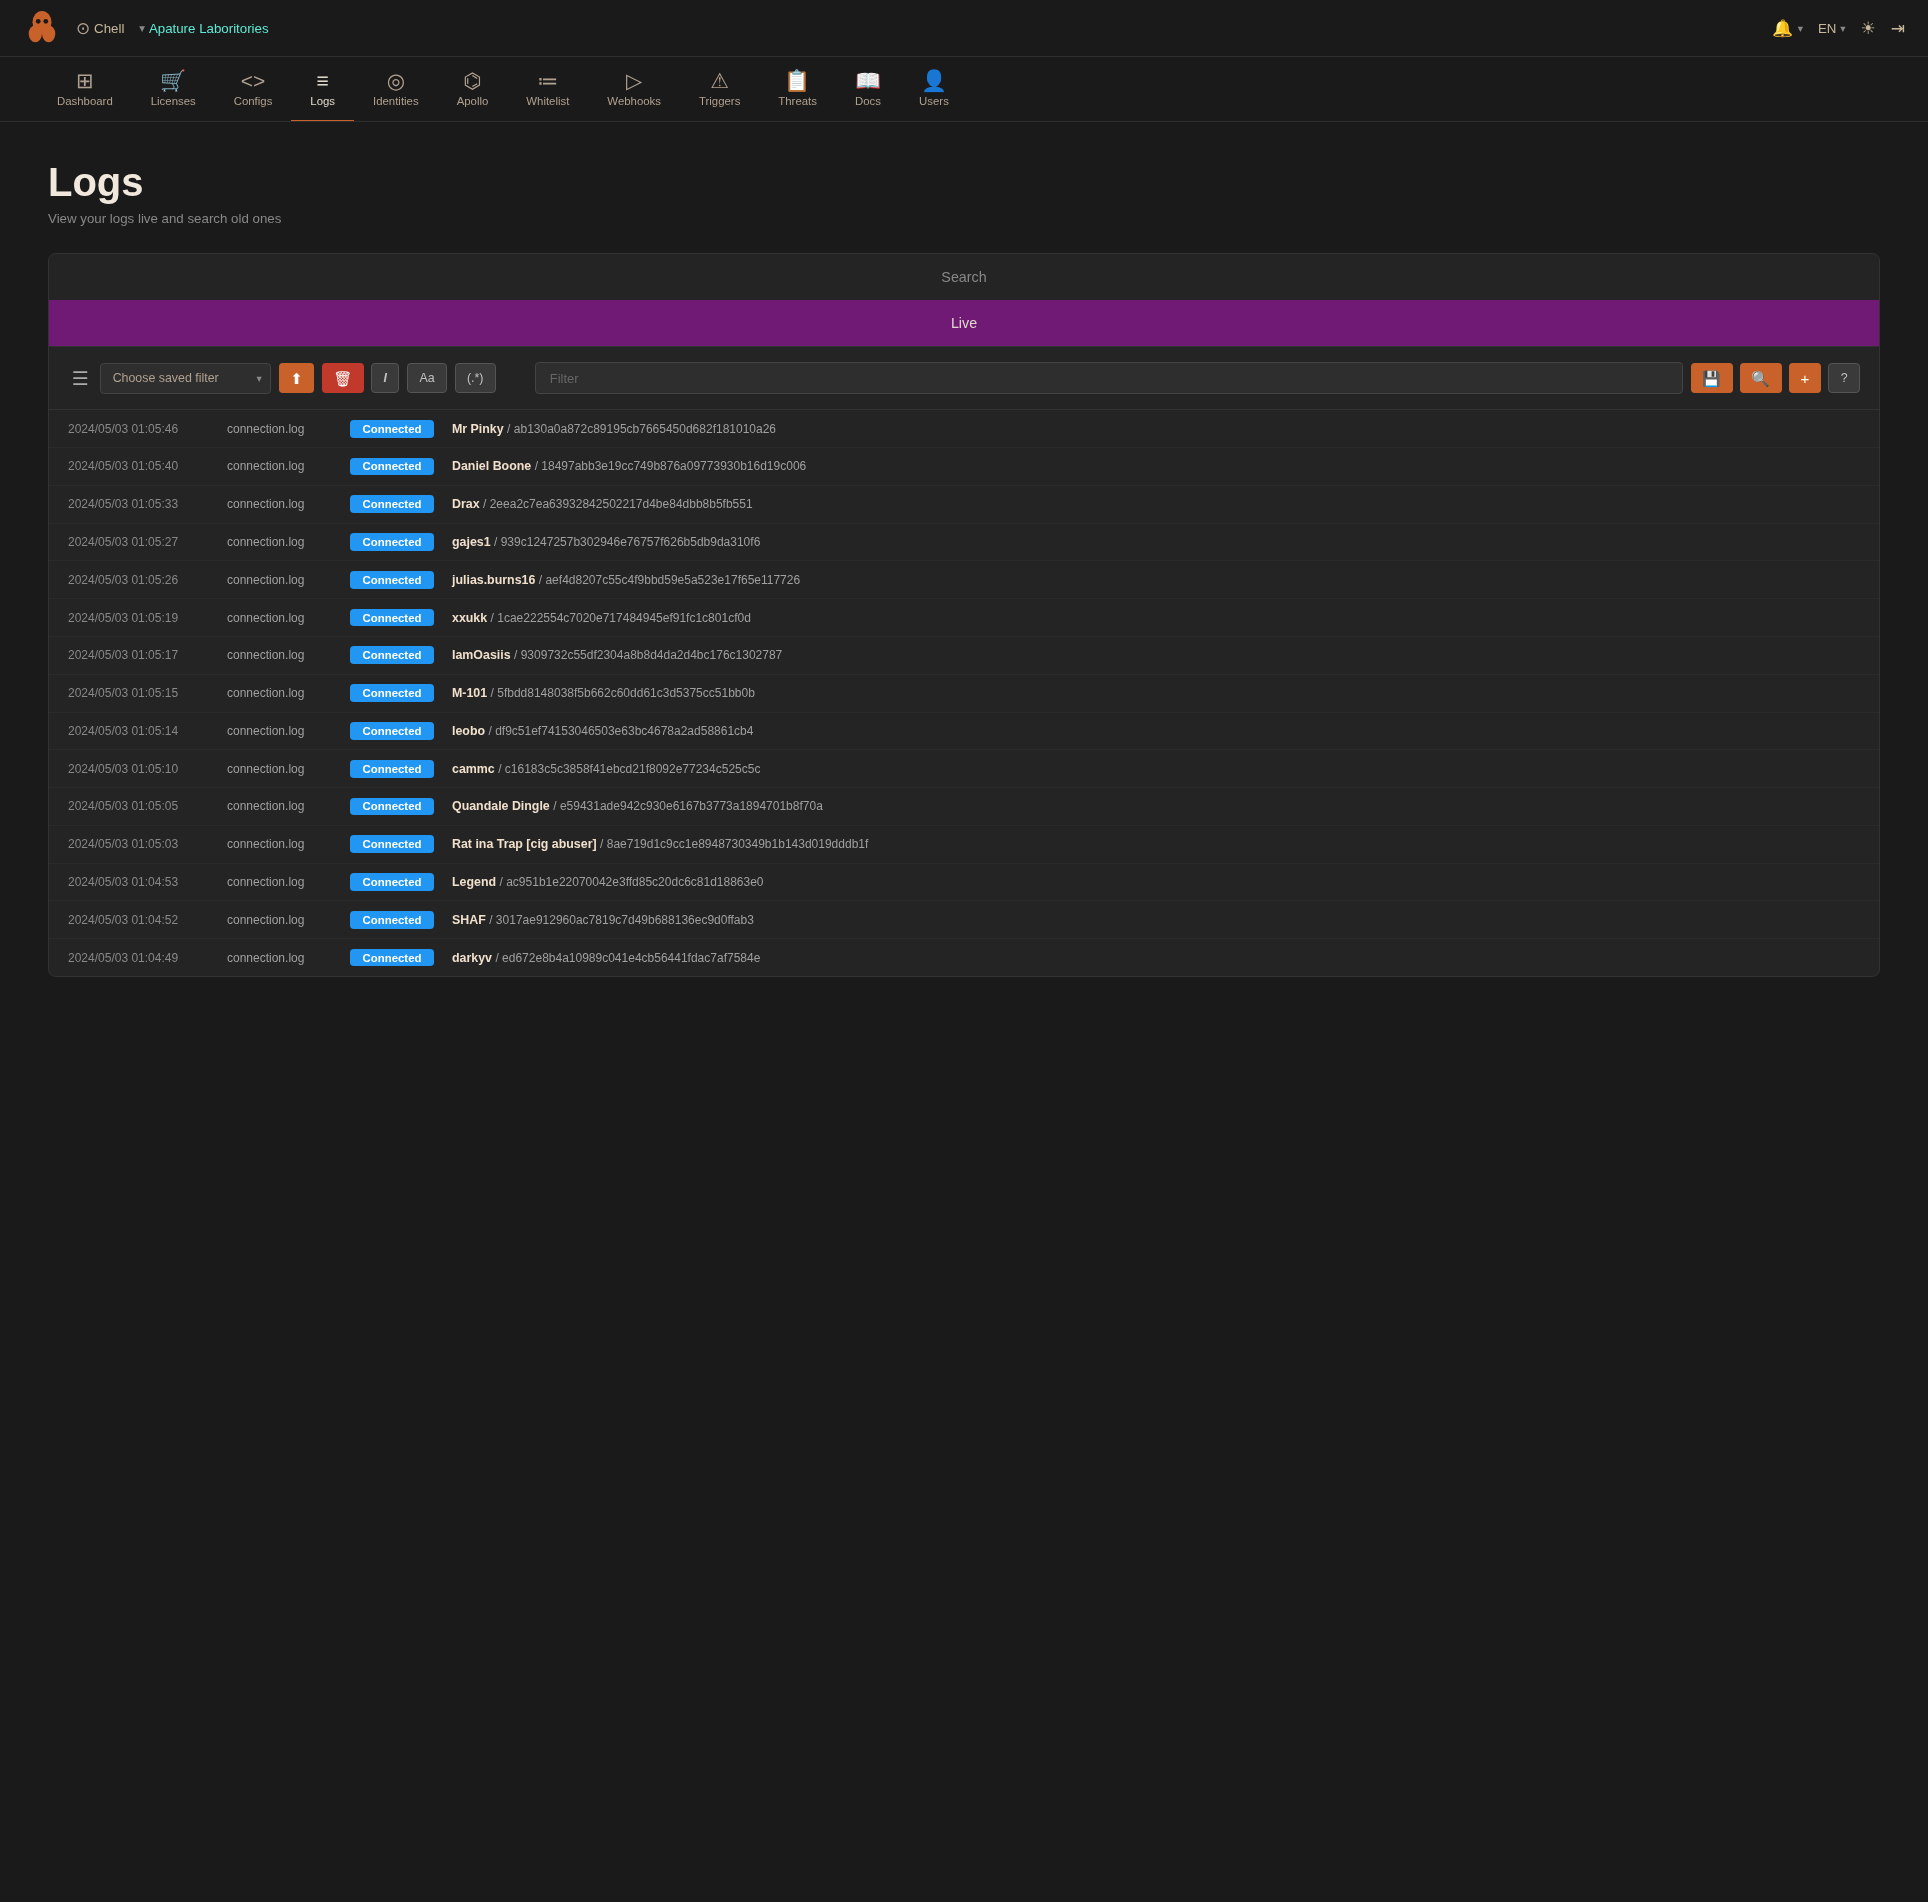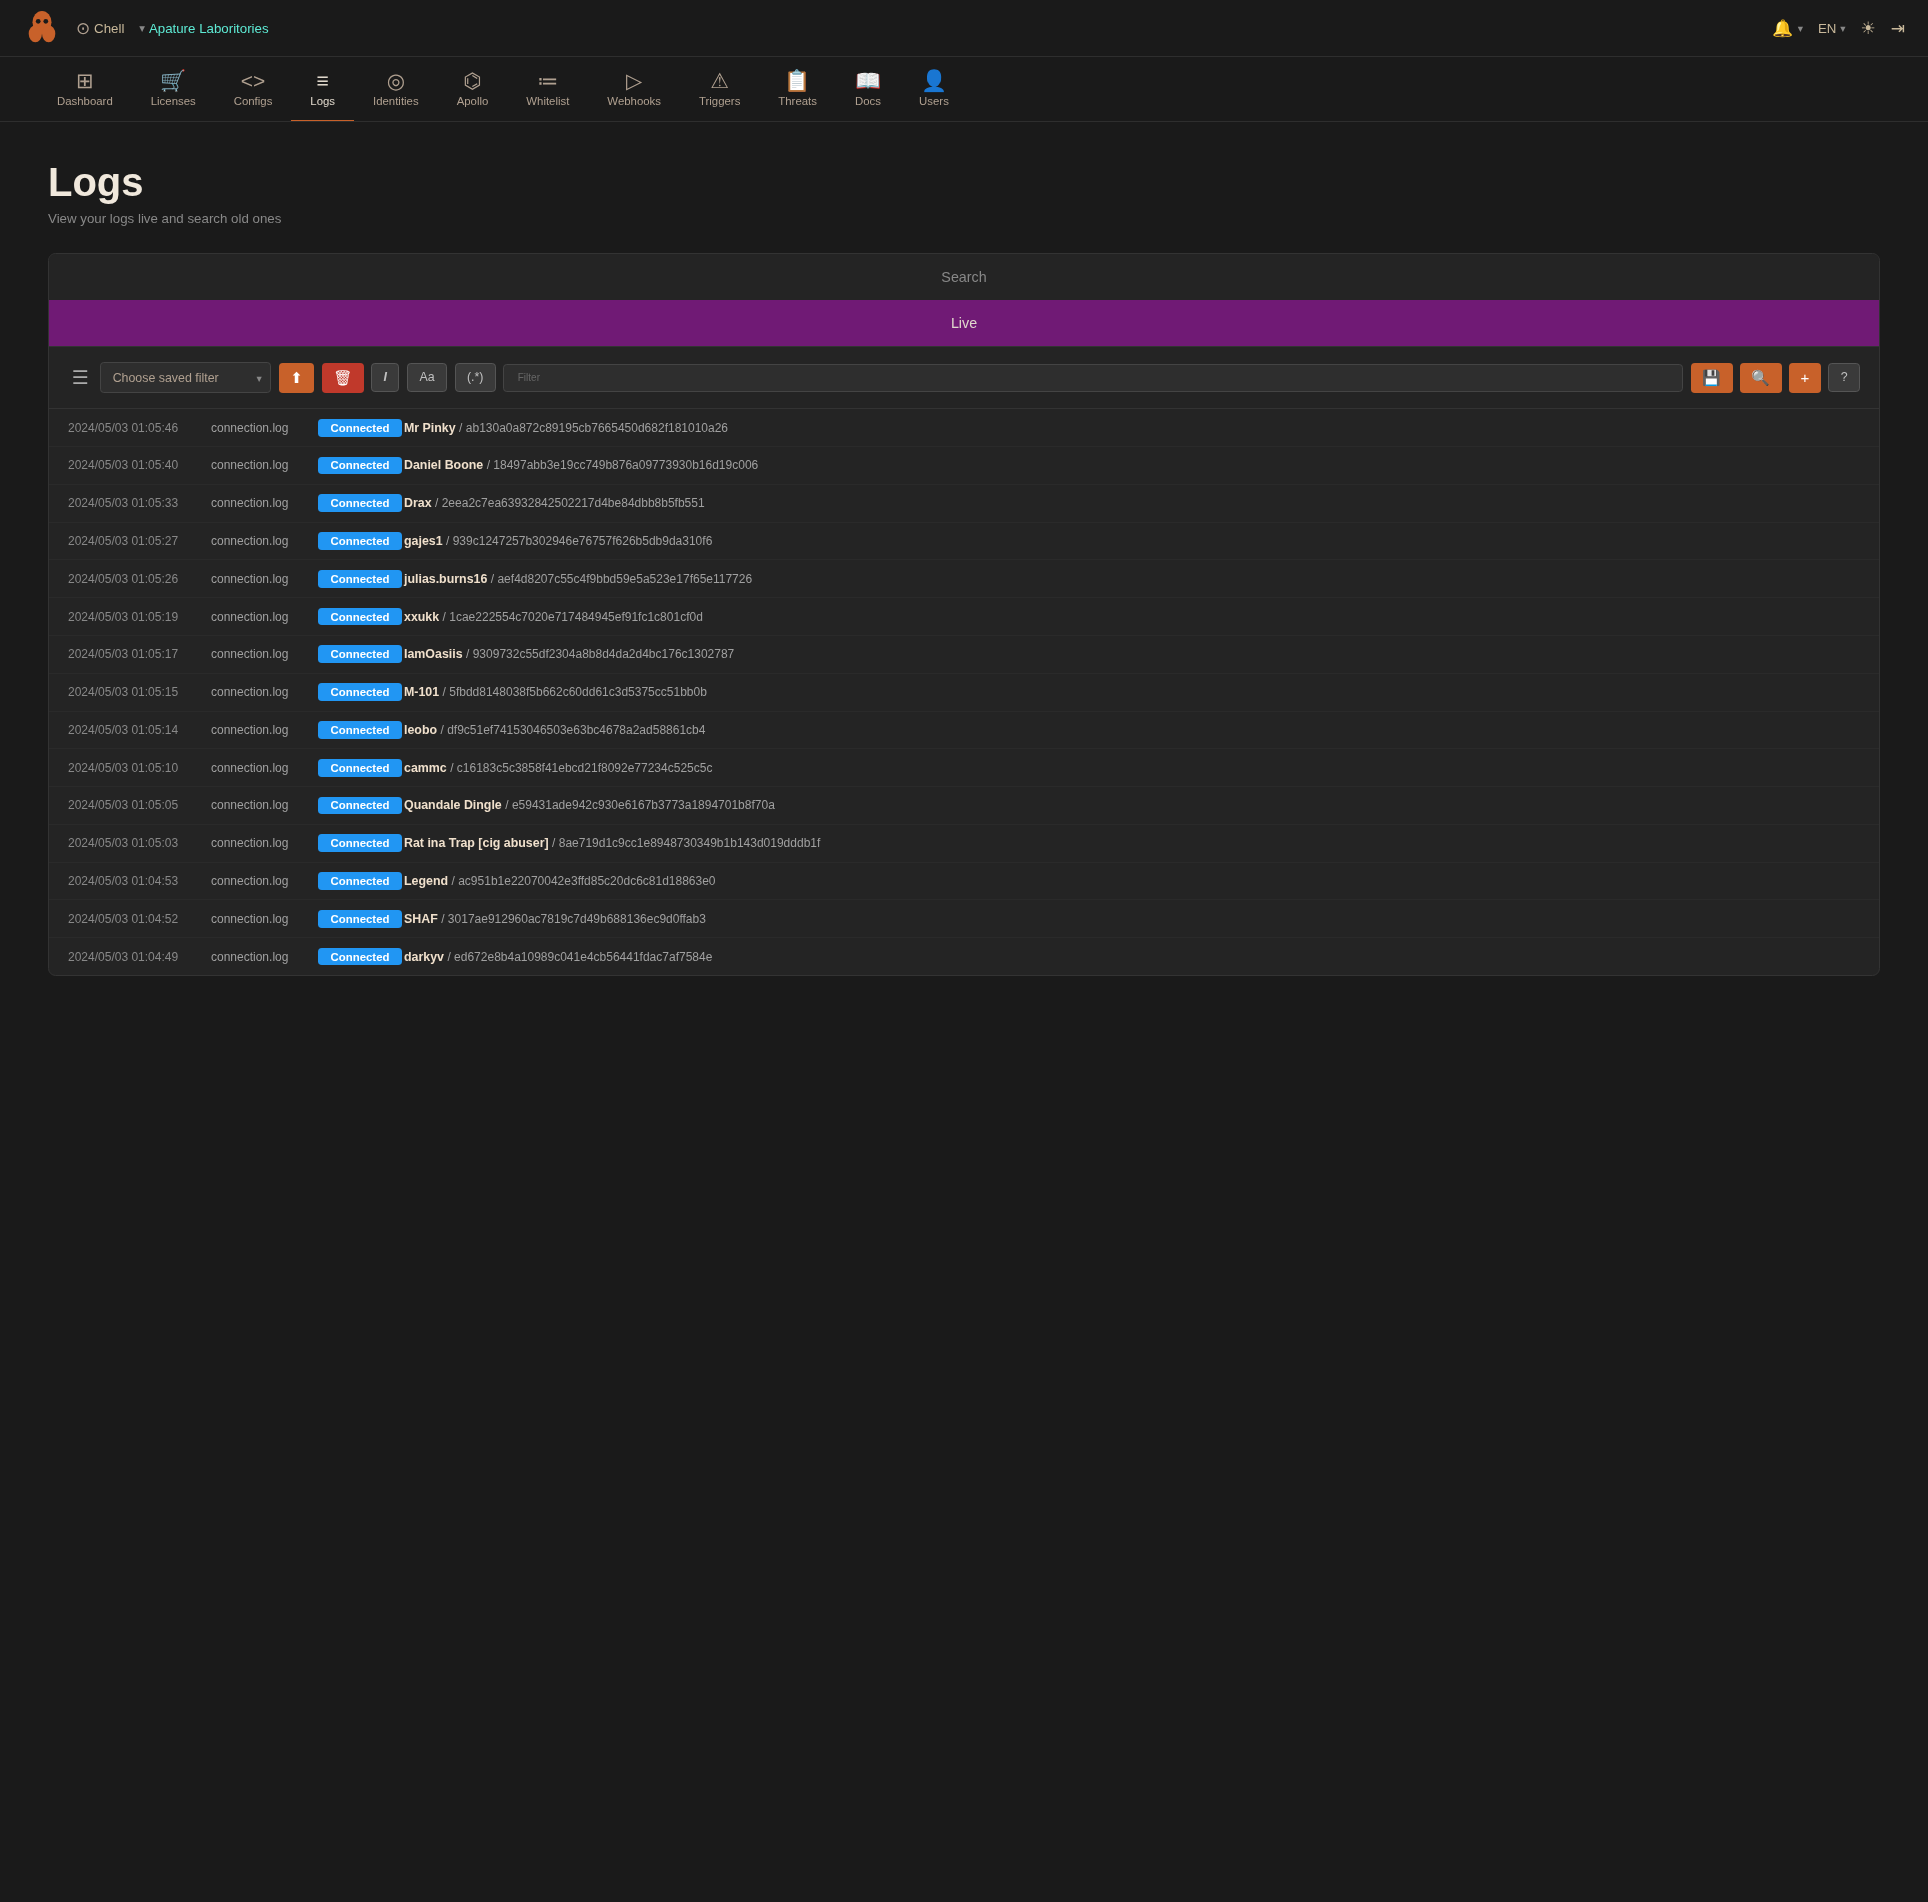--- a/index.html
+++ b/index.html
@@ -203,36 +203,37 @@
       font-size: 12.4px;
       font-weight: normal;
       line-height: 1;
     }
     .filter-input {
       background: #2e2e2e;
       border: 1px solid #444;
       border-radius: 3.8px;
       color: #c0c0c0;
       padding: 7.6px 13.3px;
-      font-size: 10px;
+      font-size: 13px;
       flex: 1;
       outline: none;
+      margin-left: 32px;
     }
     .filter-input::placeholder { color: #666; }
 
     
     .log-table {
       width: 100%;
     }
     .log-row {
       display: flex;
       align-items: center;
       padding: 9.5px 19px;
       border-bottom: 1px solid #2a2a2a;
-      gap: 2px;
+      gap: 18px;
       font-size: 12.4px;
     }
     .log-row:last-child { border-bottom: none; }
 
     .log-timestamp {
       color: #888;
       min-width: 141px;
       font-size: 12px;
       white-space: nowrap;
     }

